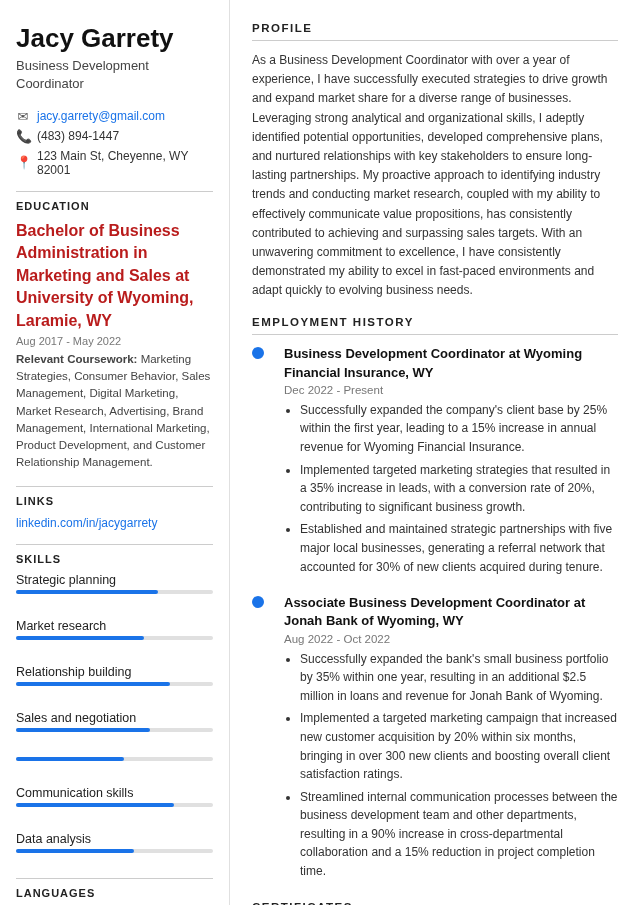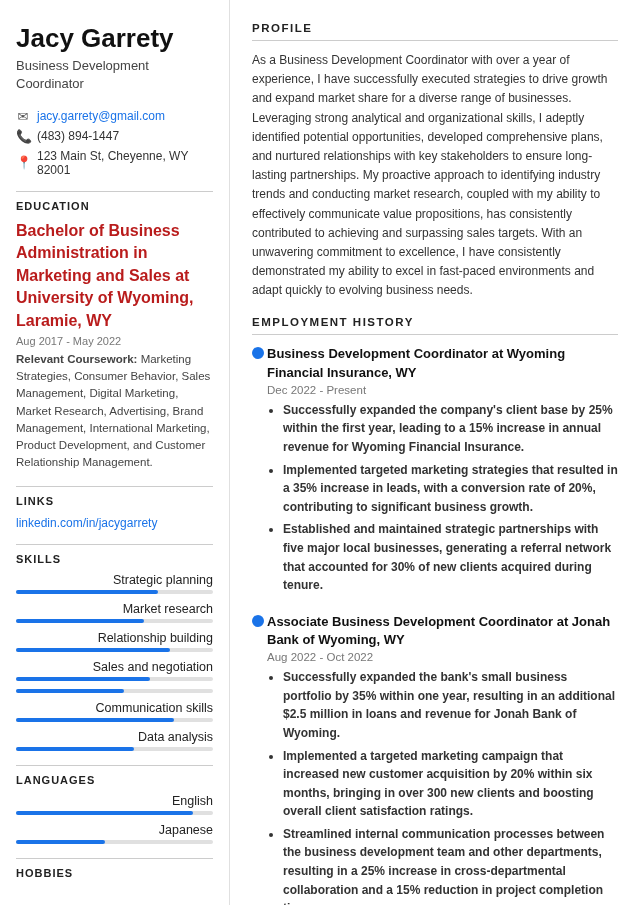--- a/index.html
+++ b/index.html
@@ -84,22 +84,21 @@
       font-size: 11.5px;
       color: #444;
       line-height: 1.5;
     }
     .link-item a {
       color: #1a73e8;
       font-size: 12px;
       text-decoration: none;
     }
     .skill-item {
-      margin-bottom: 8px;
-      text-align: right;
+      margin-bottom: 25px;
     }
     .skill-label {
       font-size: 12.5px;
       color: #222;
       margin-bottom: 3px;
     }
     .skill-bar-bg {
       background: #e0e0e0;
       height: 4px;
       border-radius: 2px;
@@ -163,21 +162,21 @@
       color: #333;
       line-height: 1.6;
       margin-bottom: 16px;
     }
     .employment-section {
       margin-bottom: 16px;
     }
     .job-block {
       margin-bottom: 14px;
       display: flex;
-      gap: 3px;
+      gap: 20px;
     }
     .job-dot-col {
       display: flex;
       flex-direction: column;
       align-items: center;
       padding-top: 2px;
     }
     .job-dot {
       width: 12px;
       height: 12px;
@@ -195,21 +194,20 @@
       line-height: 1.4;
       margin-bottom: 2px;
     }
     .job-date {
       font-size: 11.5px;
       color: #777;
       margin-bottom: 5px;
     }
     .job-bullets {
       padding-left: 16px;
-      font-weight: bold;
     }
     .job-bullets li {
       font-size: 12px;
       color: #333;
       line-height: 1.55;
       margin-bottom: 4px;
     }
   </style>
 </head>
 <body>
@@ -346,21 +344,21 @@
       <div class="job-block">
         <div class="job-dot-col">
           <div class="job-dot"></div>
         </div>
         <div class="job-content">
           <div class="job-title">Associate Business Development Coordinator at Jonah Bank of Wyoming, WY</div>
           <div class="job-date">Aug 2022 - Oct 2022</div>
           <ul class="job-bullets">
             <li>Successfully expanded the bank's small business portfolio by 35% within one year, resulting in an additional $2.5 million in loans and revenue for Jonah Bank of Wyoming.</li>
             <li>Implemented a targeted marketing campaign that increased new customer acquisition by 20% within six months, bringing in over 300 new clients and boosting overall client satisfaction ratings.</li>
-            <li>Streamlined internal communication processes between the business development team and other departments, resulting in a 25% increase in cross-departmental collaboration and a 15% reduction in project completion time.</li>
+            <li>Streamlined internal communication processes between the business development team and other departments, resulting in a 90% increase in cross-departmental collaboration and a 15% reduction in project completion time.</li>
           </ul>
         </div>
       </div>
 
     </div>
 
     <div class="main-section-heading">CERTIFICATES</div>
     <hr class="main-divider">
 
   </div>

